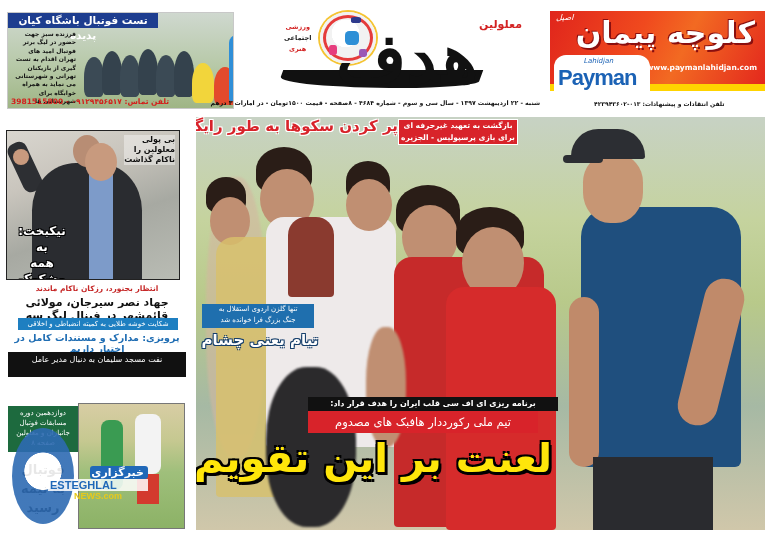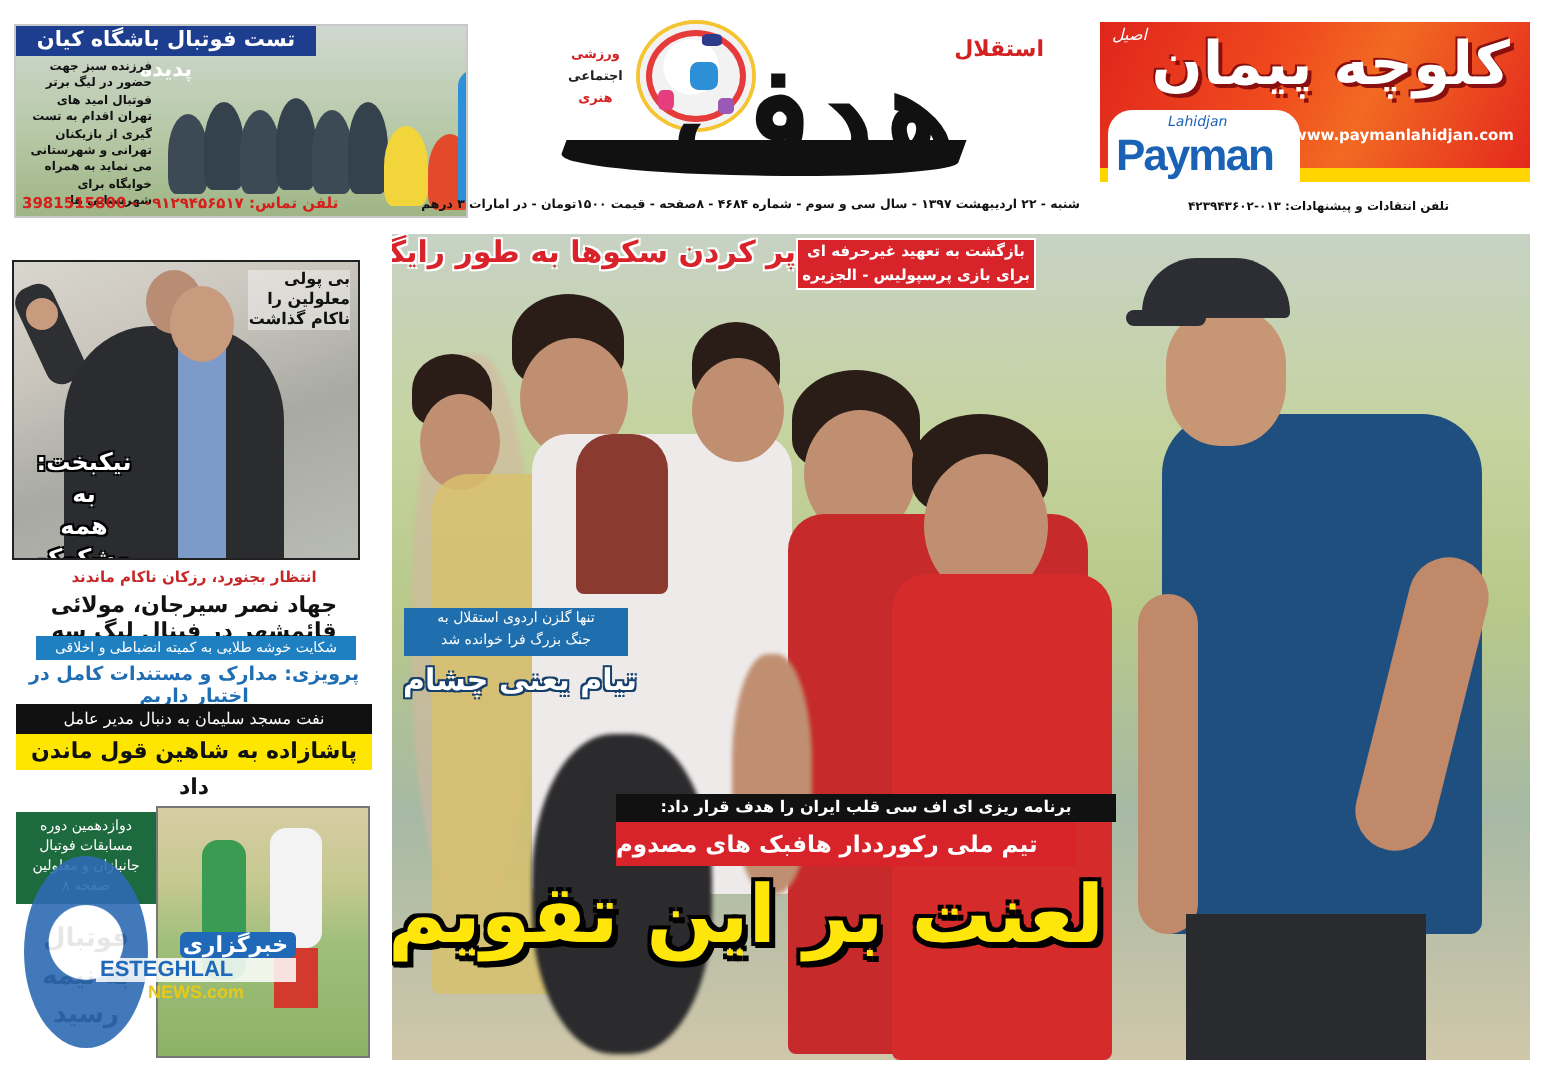--- a/index.html
+++ b/index.html
@@ -90,21 +90,21 @@
 
   .kicker-red { position: absolute; left: 202px; top: 2px; width: 120px; height: 26px; background: #d8232a; border: 1px solid #fff; color: #fff; font-size: 7.5px; line-height: 12px; text-align: center; font-weight: bold; }
   .kicker-red span { display: block; }
   .head-sakoo { position: absolute; left: 4px; top: 0px; width: 198px; font-size: 15px; color: #d8232a; font-weight: bold; text-align: center; white-space: nowrap; text-shadow: 1px 1px 0 #fff, -1px -1px 0 #fff, 1px -1px 0 #fff, -1px 1px 0 #fff; }
 
   .kicker-blue { position: absolute; left: 6px; top: 187px; width: 112px; height: 24px; background: #1f6fae; color: #fff; font-size: 7px; line-height: 11px; text-align: center; }
   .kicker-blue span { display: block; }
   .head-team { position: absolute; left: 4px; top: 214px; width: 120px; font-size: 15px; color: #fff; font-weight: bold; text-align: center; text-shadow: 1px 1px 0 #163f6b, -1px -1px 0 #163f6b, 1px -1px 0 #163f6b, -1px 1px 0 #163f6b; }
 
   .kicker-black { position: absolute; left: 112px; top: 280px; width: 250px; height: 14px; background: #111; color: #fff; font-size: 8px; line-height: 14px; text-align: center; font-weight: bold; }
-  .head-red-bar { position: absolute; left: 112px; top: 294px; width: 230px; height: 22px; background: #d8232a; color: #fff; font-size: 11.5px; line-height: 22px; text-align: left; font-weight: bold; }
+  .head-red-bar { position: absolute; left: 112px; top: 294px; width: 230px; height: 22px; background: #d8232a; color: #fff; font-size: 11.5px; line-height: 22px; text-align: center; font-weight: normal; }
 
   .main-headline { position: absolute; left: 6px; top: 318px; width: 350px; font-size: 40px; color: #ffe60a; font-weight: bold; text-align: center; white-space: nowrap; letter-spacing: -1px; text-shadow: 3px 3px 0 #000, -2px -2px 0 #000, 2px -2px 0 #000, -2px 2px 0 #000, 0 3px 0 #000; }
 </style>
 </head>
 <body>
 
 <div class="abs ad-tryout">
   <div class="title">تست فوتبال باشگاه کیان پدیده</div>
   <div class="desc">فرزنده سبز جهت حضور در لیگ برتر فوتبال امید های تهران اقدام به تست گیری از بازیکنان تهرانی و شهرستانی می نماید به همراه خوابگاه برای شهرستانی ها</div>
   <div class="team-photo">
@@ -127,21 +127,21 @@
     <div class="ball-patch" style="left:22px;top:16px;width:14px;height:14px;background:#2d8fd6;"></div>
     <div class="ball-patch" style="left:6px;top:30px;width:8px;height:10px;background:#e63d7e;"></div>
     <div class="ball-patch" style="left:36px;top:34px;width:8px;height:8px;background:#9b59b6;"></div>
     <div class="ball-patch" style="left:28px;top:2px;width:10px;height:6px;background:#2e3a8c;"></div>
   </div>
   <div class="logo-cats">
     <span style="color:#d32222">ورزشی</span>
     <span style="color:#222">اجتماعی</span>
     <span style="color:#d32222">هنری</span>
   </div>
-  <div class="logo-roznameh">استقلال</div>
+  <div class="logo-roznameh">معلولین</div>
   <div class="logo-swoosh"></div>
   <div class="logo-main">هدف</div>
 </div>
 <div class="abs dateline">شنبه - ۲۲ اردیبهشت ۱۳۹۷ - سال سی و سوم - شماره ۴۶۸۴ - ۸صفحه - قیمت ۱۵۰۰تومان - در امارات ۳ درهم</div>
 
 <div class="abs ad-payman">
   <div class="tag-fa">اصیل</div>
   <div class="brand-fa">کلوچه پیمان</div>
   <div class="url">www.paymanlahidjan.com</div>
   <div class="yellow"></div>
@@ -172,21 +172,20 @@
     </div>
   </div>
 
   <div class="news-kicker-red">انتظار بجنورد، رزکان ناکام ماندند</div>
   <div class="news-head-black">جهاد نصر سیرجان، مولائی قائمشهر در فینال لیگ سه</div>
 
   <div class="news-kicker-blue">شکایت خوشه طلایی به کمیته انضباطی و اخلاقی</div>
   <div class="news-head-blue">پرویزی: مدارک و مستندات کامل در اختیار داریم</div>
 
   <div class="news-kicker-dark">نفت مسجد سلیمان به دنبال مدیر عامل</div>
-  <div class="news-head-yellow">پاشازاده به شاهین قول ماندن داد</div>
 
   <div class="photo-disabled">
     <div class="p1"></div>
     <div class="p2"></div>
     <div class="p2b"></div>
   </div>
   <div class="esteghlal-box">
     <span>دوازدهمین دوره</span>
     <span>مسابقات فوتبال</span>
     <span>جانبازان و معلولین</span>

